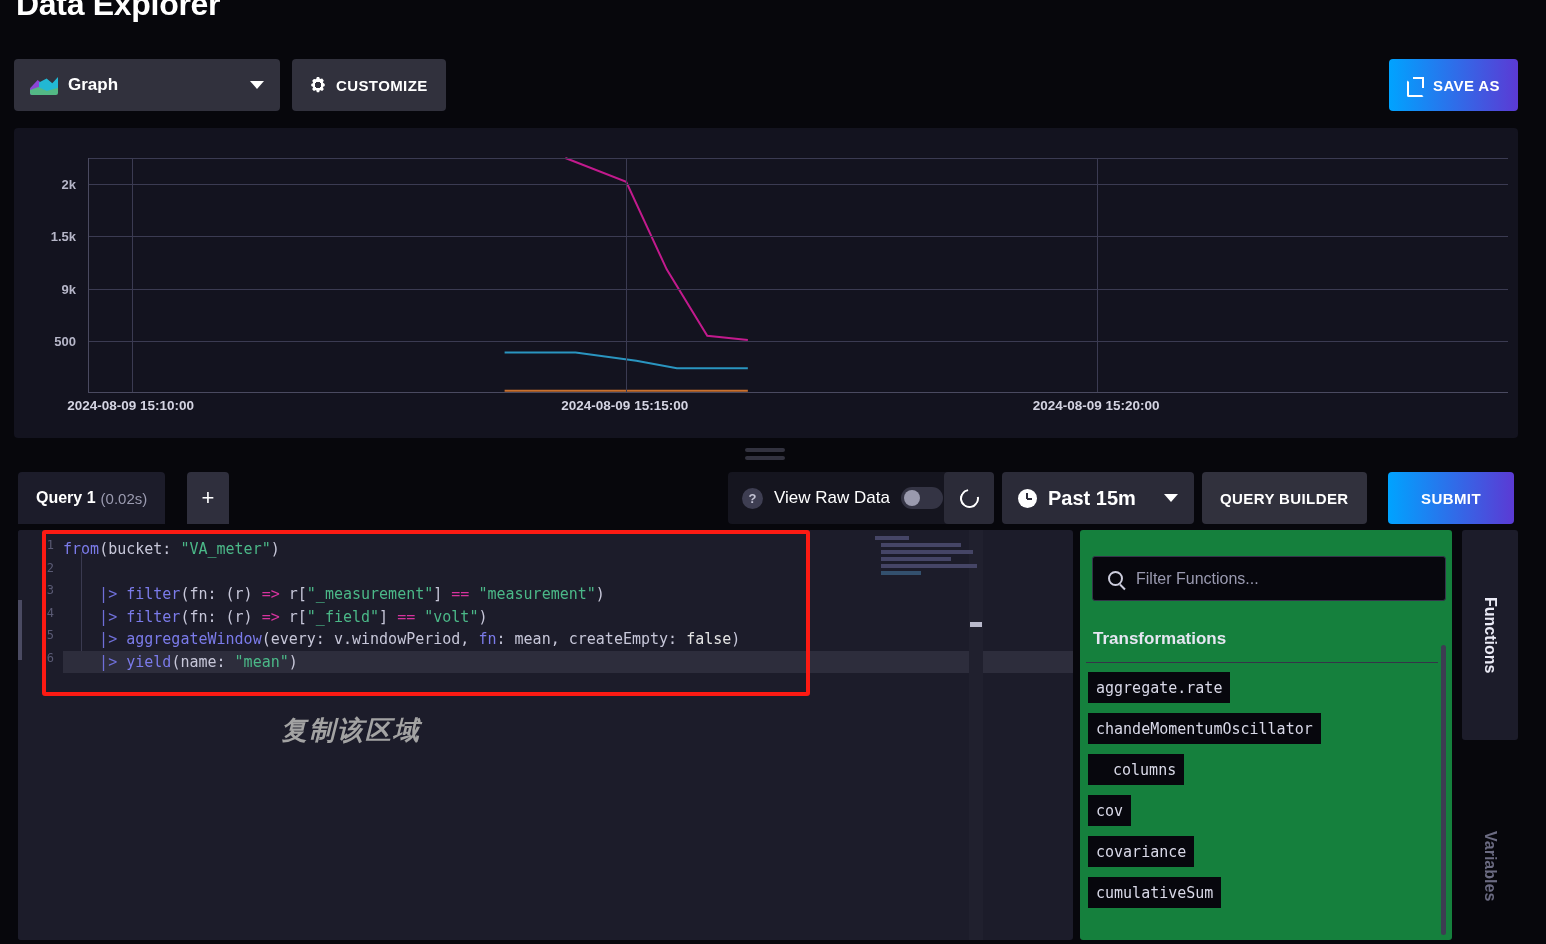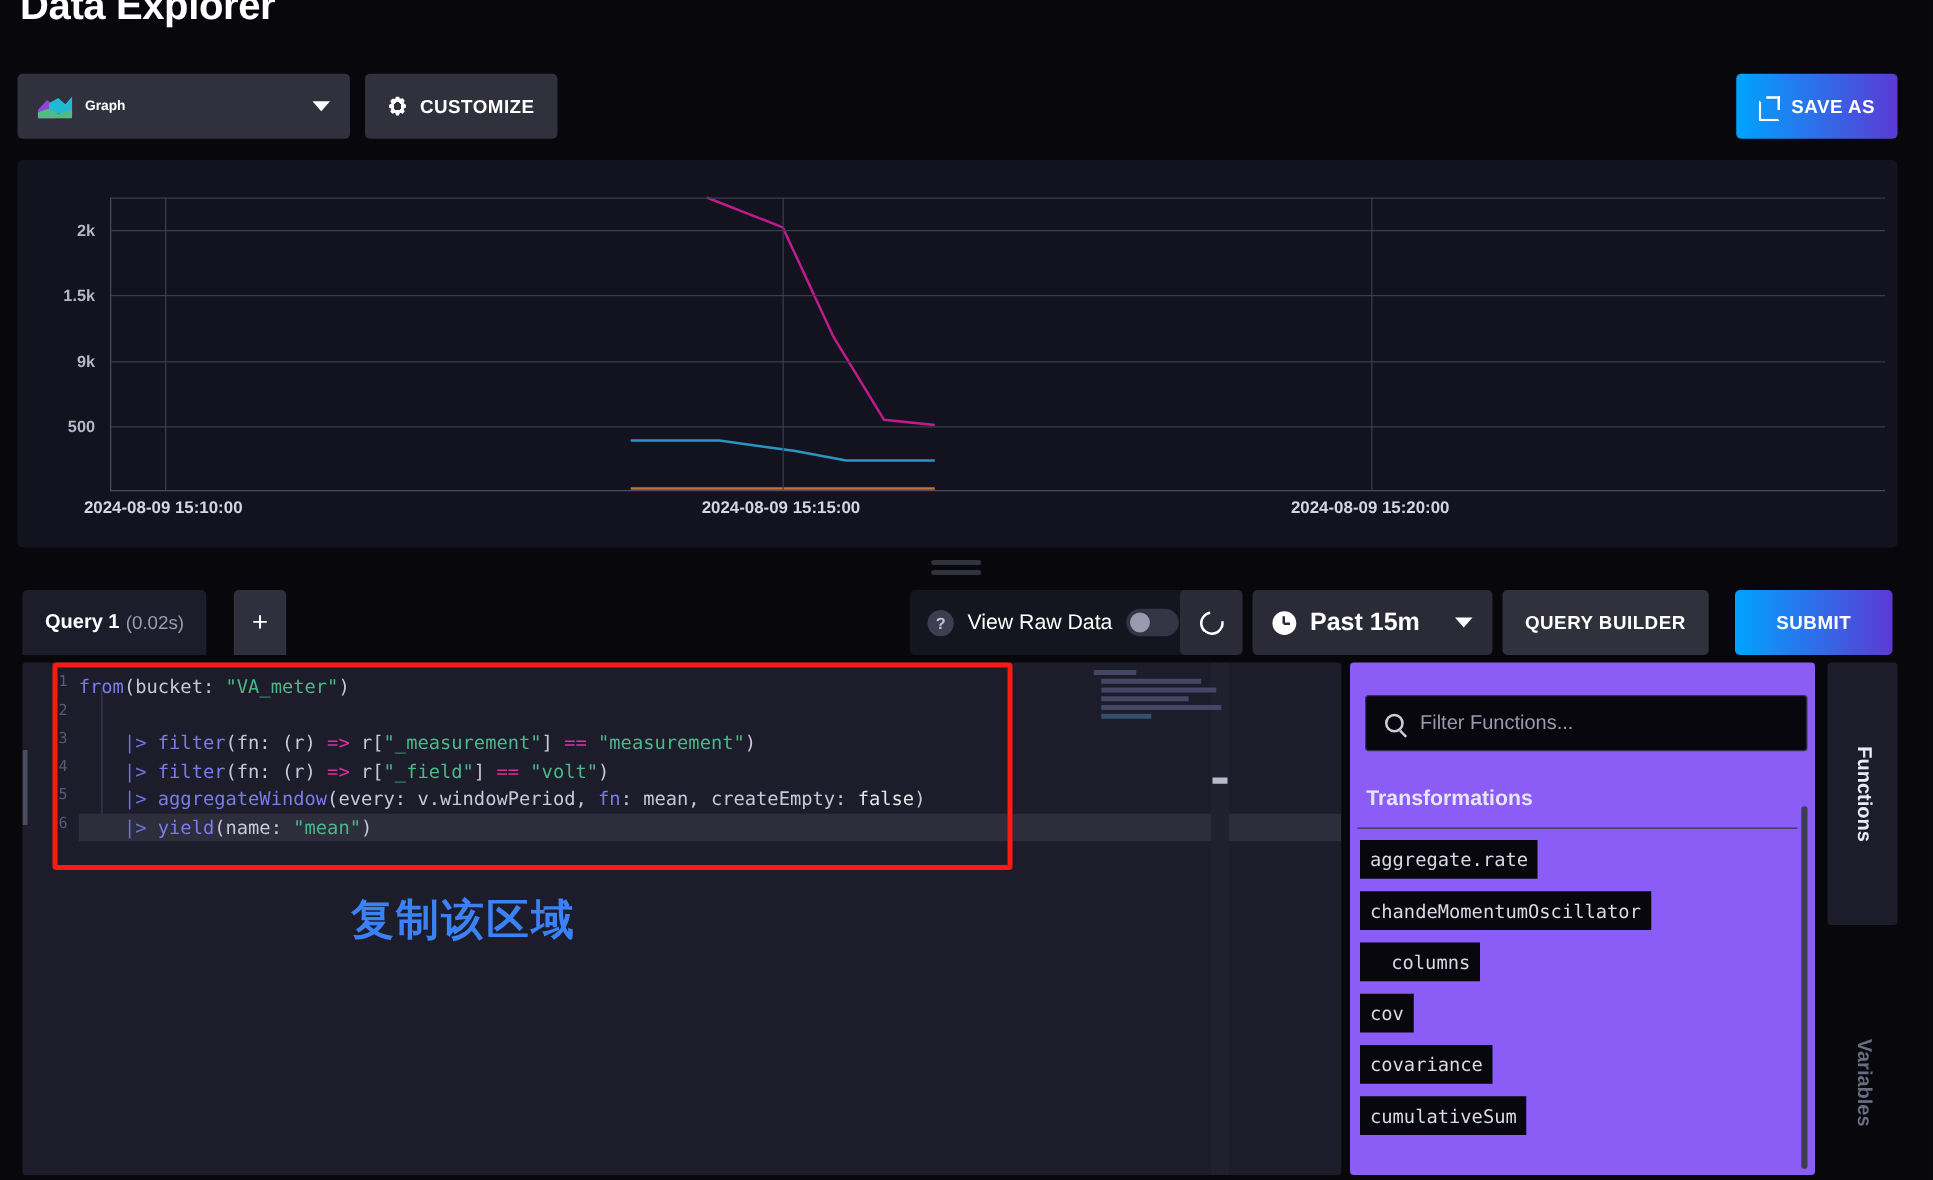--- a/index.html
+++ b/index.html
@@ -29,21 +29,21 @@
     font-size: 15px; letter-spacing: 0.4px;
   }
   .btn-grad {
     background: linear-gradient(90deg, #00a3ff 0%, #5b3ad4 100%);
     color: #fff;
   }
   #viz-type-dropdown {
     position: absolute; left: 14px; top: 0;
     width: 266px; justify-content: flex-start; padding: 0 16px;
   }
-  #viz-type-dropdown .label { font-size: 11px; letter-spacing: 0; }
+  #viz-type-dropdown .label { font-size: 17px; letter-spacing: 0; }
   .caret {
     width: 0; height: 0;
     border-left: 7px solid transparent; border-right: 7px solid transparent;
     border-top: 8px solid #ffffff; margin-left: auto;
   }
   .graph-icon {
     width: 28px; height: 20px; position: relative; overflow: hidden;
     border-radius: 2px; flex: none;
   }
   .graph-icon i { position: absolute; display: block; }
@@ -236,29 +236,30 @@
   
   #annotation-box {
     position: absolute; left: 42px; top: 530px;
     width: 768px; height: 166px;
     border: 4px solid #fc1a13; border-radius: 3px;
     pointer-events: none;
   }
   #annotation-text {
     position: absolute; left: 281px; top: 713px;
     font-family: "DejaVu Sans", sans-serif;
-    font-size: 34px; font-weight: bold; color: #3b82f6;
+    font-size: 26px; font-weight: bold; color: #a3a3a3;
     letter-spacing: 2px;
+    font-style: italic;
   }
 
   
   .functions-panel {
     position: absolute; left: 1080px; top: 530px;
     width: 372px; height: 410px;
-    background: #8b5cf6; border-radius: 3px;
+    background: #15803d; border-radius: 3px;
   }
   .filter-wrap {
     position: absolute; left: 12px; top: 26px; width: 354px; height: 45px;
     background: #07070d; border: 1px solid #35354a; border-radius: 3px;
     display: flex; align-items: center; gap: 13px; padding: 0 15px;
   }
   .search-icon {
     width: 15px; height: 15px; border: 2px solid #cdcddd; border-radius: 50%;
     position: relative; flex: none;
   }

